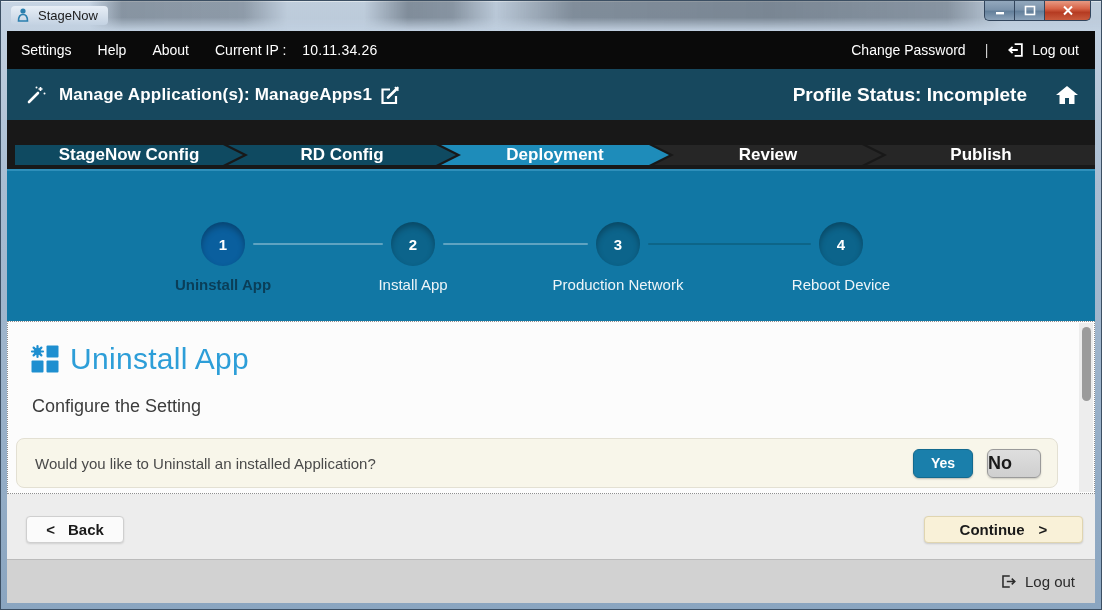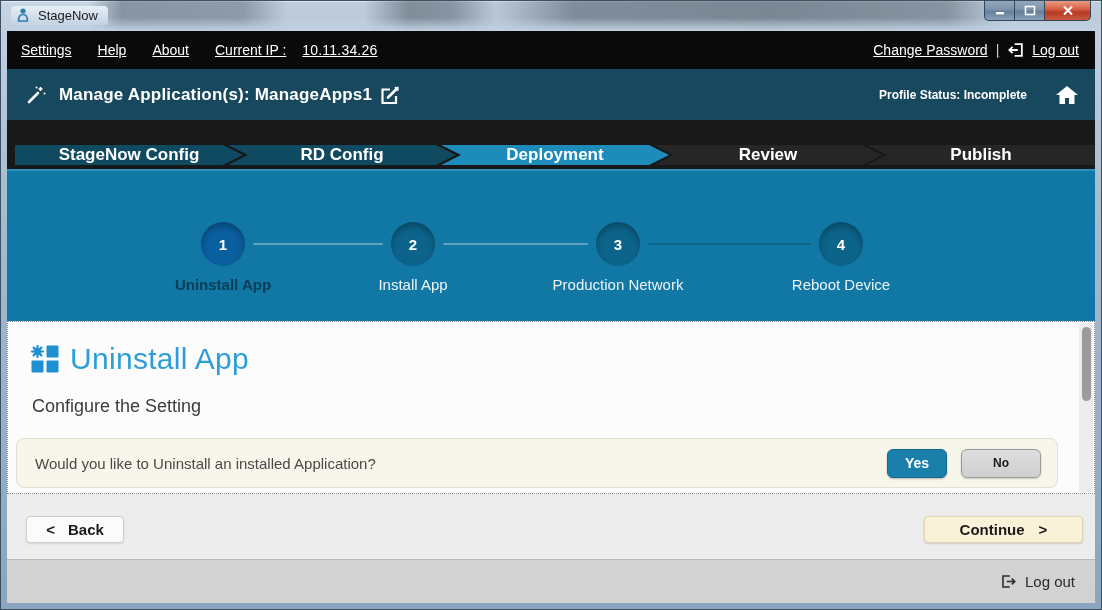--- a/index.html
+++ b/index.html
@@ -50,38 +50,37 @@
   .frame {
     position:absolute; left:6px; right:6px; top:30px; bottom:8px;
     background:#fff; box-shadow: 0 0 0 1px #5d7促{}
   }
 
   
   .menubar {
     height:38px; background:#0a0a0a; color:#fff;
     display:flex; align-items:center; font-size:14px;
     padding:0 16px 0 14px;
-    text-decoration:underline;
   }
   .menubar .menu-item { margin-right:26px; cursor:pointer; }
   .menubar .ip-label { margin-right:16px; }
   .menubar .ip-value { letter-spacing:.2px; }
   .menubar .spacer { flex:1; }
-  .menubar .right { display:flex; align-items:center; gap:8px; }
+  .menubar .right { display:flex; align-items:center; gap:19px; }
   .menubar .divider { color:#cfcfcf; }
   .menubar .logout { display:flex; align-items:center; gap:7px; cursor:pointer; }
 
   
   .profilebar {
     height:51px; background:#17485e; color:#fff;
     display:flex; align-items:center; padding:0 16px 0 18px;
   }
   .profilebar .p-title { font-size:17px; font-weight:700; margin:0 7px 0 12px; letter-spacing:.2px; }
   .profilebar .spacer { flex:1; }
-  .profilebar .status { font-size:12px; font-weight:700; margin-right:28px; }
+  .profilebar .status { font-size:19px; font-weight:700; margin-right:28px; }
   .edit-btn, .home-btn { cursor:pointer; display:flex; align-items:center; }
 
   
   .tabbar {
     height:49px; background:#181818;
     display:flex; align-items:flex-end; padding:4px 0 4px 8px;
   }
   .tab {
     flex:1; position:relative; display:flex; align-items:center; justify-content:center;
     color:#fff; font-size:17px; font-weight:700; cursor:pointer;
@@ -131,23 +130,23 @@
   }
   .q-text { font-size:15px; color:#4a4a4a; }
   .q-row .spacer { flex:1; }
   .btn-yes {
     width:60px; height:29px; border:1px solid #136a8f; border-radius:6px;
     background:#1a7fab; color:#fff; font-weight:700; font-size:14px;
     display:flex; align-items:center; justify-content:center; cursor:pointer;
     box-shadow:0 1px 2px rgba(0,0,0,.25); margin-right:14px;
   }
   .btn-no {
-    width:80px; height:29px; border:1px solid #9a9a9a; border-radius:6px;
-    background:linear-gradient(180deg,#dedede,#cfcfcf); color:#1a1a1a; font-weight:700; font-size:12px;
-    display:flex; align-items:center; justify-content:center; cursor:pointer;
+    width:54px; height:29px; border:1px solid #9a9a9a; border-radius:6px;
+    background:linear-gradient(180deg,#dedede,#cfcfcf); color:#1a1a1a; font-weight:700; font-size:18px;
+    display:flex; align-items:center; justify-content:flex-start; cursor:pointer;
     box-shadow:0 1px 2px rgba(0,0,0,.18);
   }
   .scroll-track {
     position:absolute; top:1px; right:1px; width:14px; height:169px; background:#ededed;
   }
   .scroll-thumb {
     position:absolute; top:4px; left:2.5px; width:9px; height:74px;
     background:#9b9b9b; border-radius:5px; cursor:pointer;
   }
 

